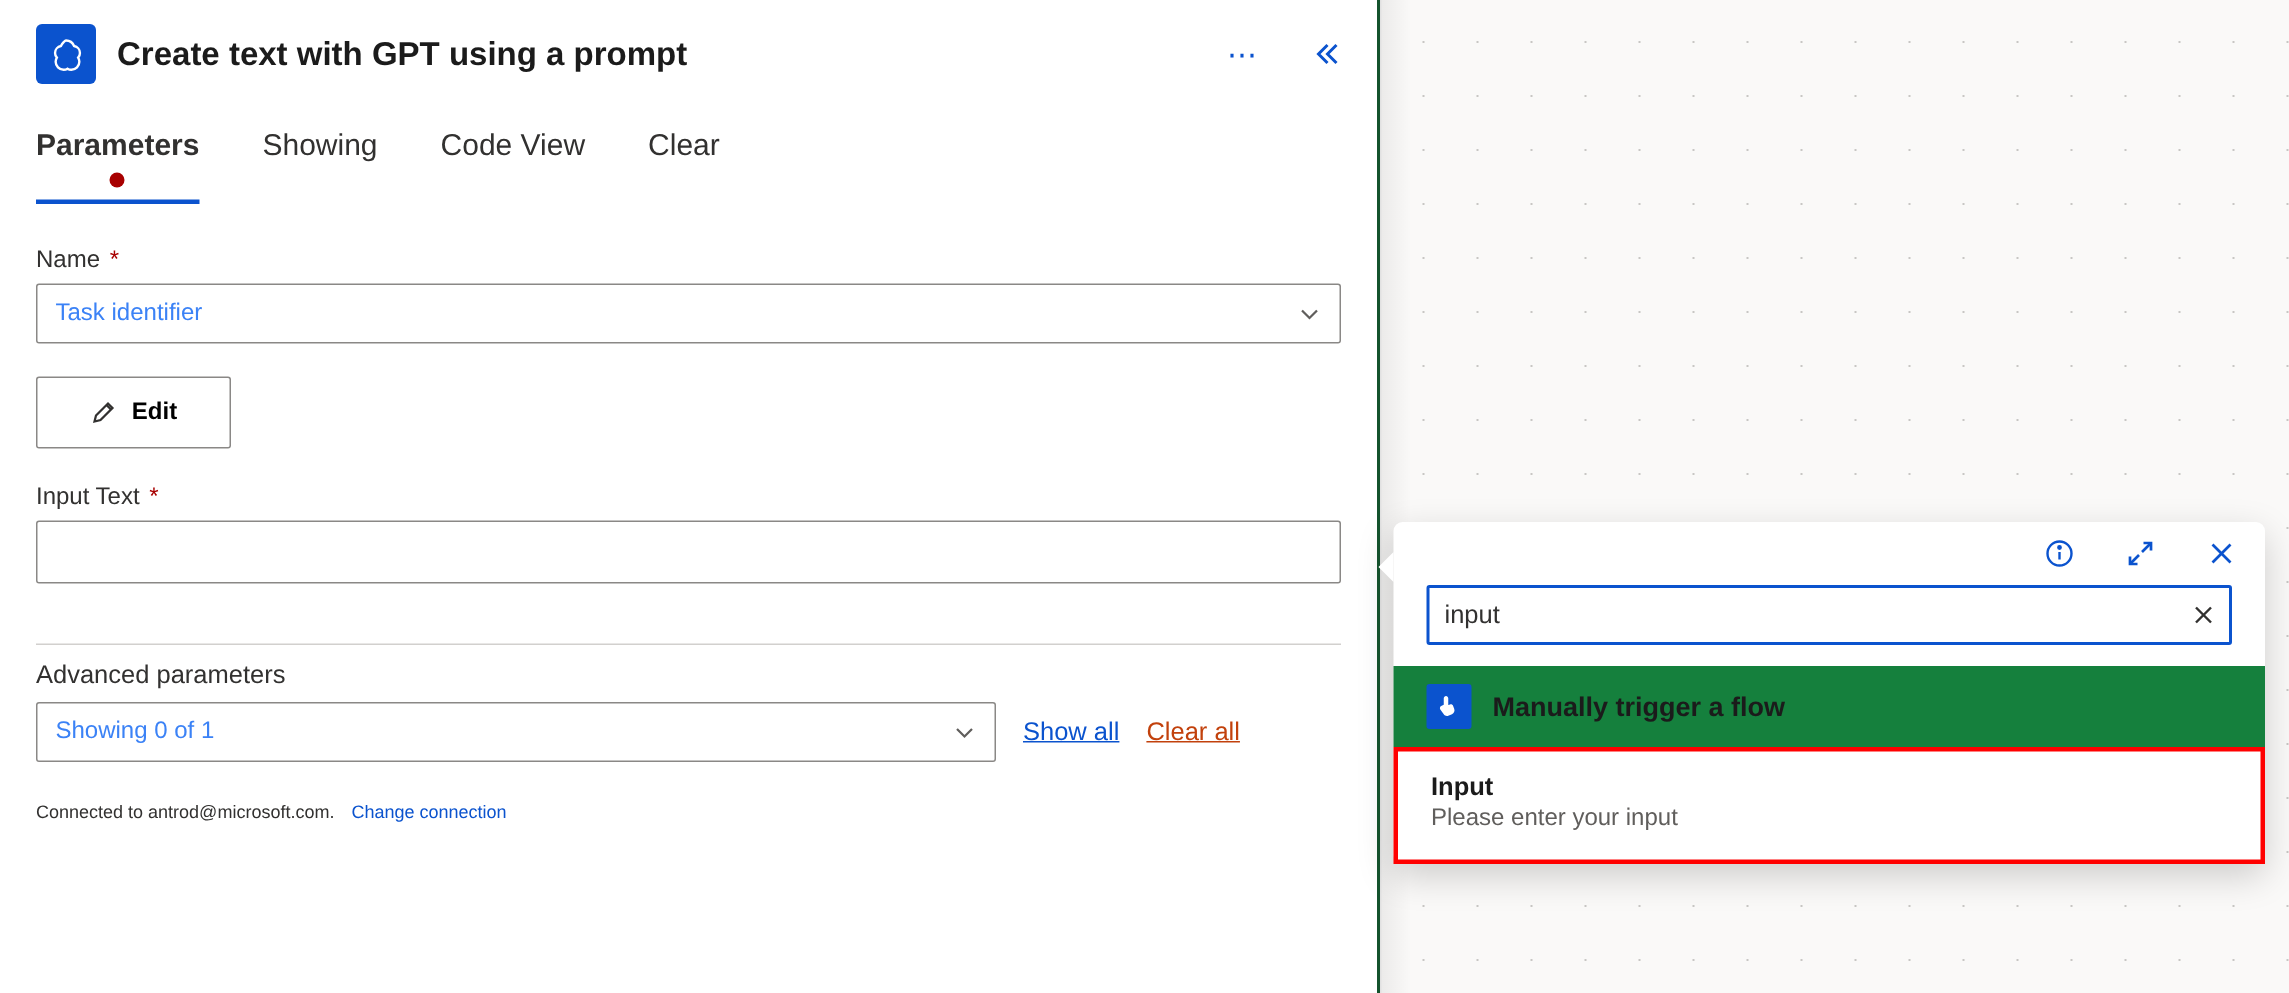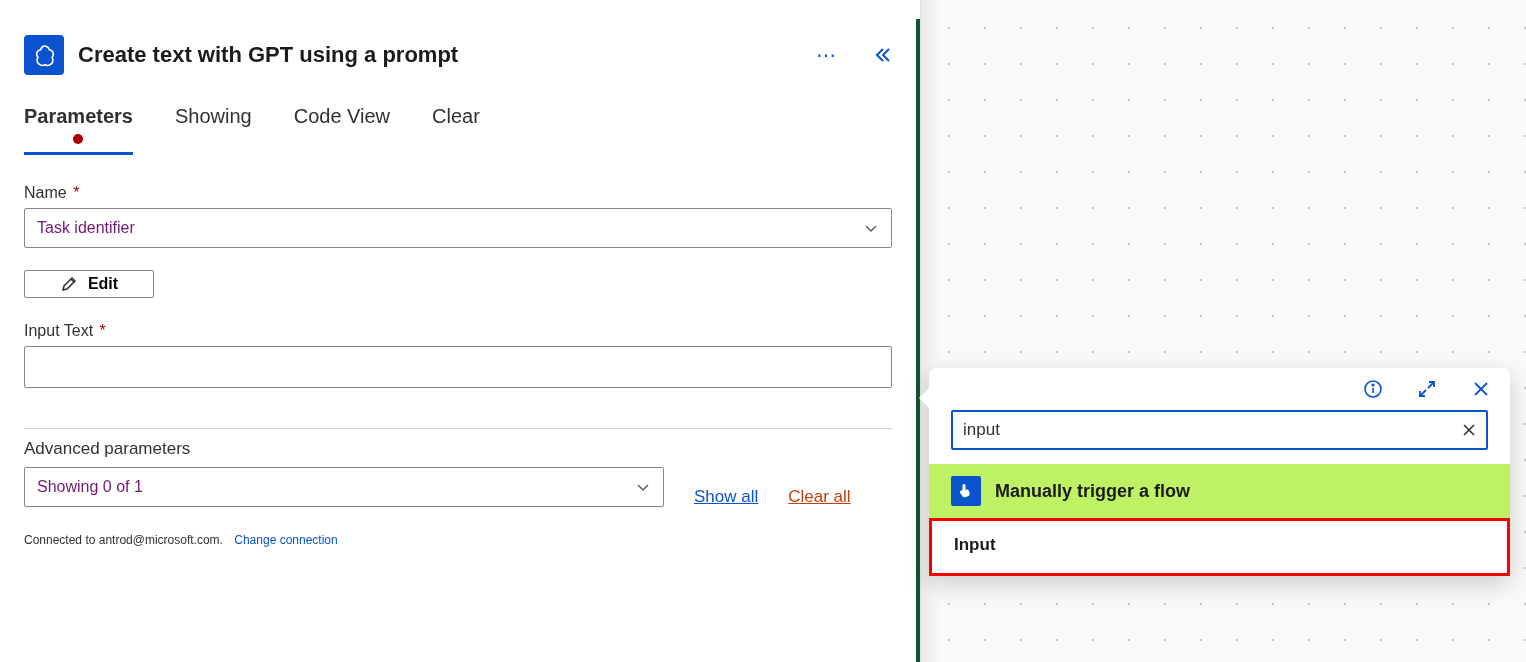--- a/index.html
+++ b/index.html
@@ -1,77 +1,77 @@
 <!DOCTYPE html>
 <html><head>
 <meta charset="utf-8">
 <style>
 * { box-sizing: border-box; margin: 0; padding: 0; font-family: "Segoe UI", -apple-system, sans-serif; }
 body { width: 1526px; height: 662px; background: #fff; display: flex; overflow: hidden; }
 
-.left-panel { width: 920px; padding: 16px 24px 20px 24px; position: relative; background:#fff; border-right: 4px solid #14532d; margin-top: 19px; }
+.left-panel { width: 920px; padding: 16px 24px 20px 24px; position: relative; background:#fff; border-right: 2px solid #14532d; }
 
 .header { display: flex; align-items: center; gap: 14px; margin-bottom: 30px; }
 .action-icon { width: 40px; height: 40px; background: #0b53ce; border-radius: 4px; display:flex; align-items:center; justify-content:center; color:#fff; }
 .action-title { font-size: 22px; font-weight: 600; color:#1b1b1b; flex:1; }
 .more-btn { color:#0b53ce; font-size:20px; letter-spacing:2px; cursor:pointer; }
 .collapse-btn { color:#0b53ce; margin-left: 20px; cursor:pointer; }
 
 .tabs { display:flex; gap: 42px; border-bottom: 1px solid transparent; margin-bottom: 28px; }
 .tab { font-size: 20px; color:#323130; padding-bottom: 8px; cursor:pointer; display:flex; align-items:center; gap:6px;flex-direction:column;}
 .tab.active { font-weight:600; border-bottom: 3px solid #0b53ce; }
 .indicator-dot { width:10px; height:10px; border-radius:50%; background:#a80000; display:inline-block; }
 
 .field-label { font-size:16px; color:#323130; margin-bottom:6px; }
 .field-label .req { color:#a80000; margin-left:2px; }
-.dropdown { width: 100%; height: 40px; border:1px solid #8a8886; border-radius:2px; display:flex; align-items:center; justify-content:space-between; padding: 0 12px; font-size:16px; color:#701a75; cursor:pointer; background:#fff; }
+.dropdown { width: 100%; height: 40px; border:1px solid #8a8886; border-radius:2px; display:flex; align-items:center; justify-content:space-between; padding: 0 12px; font-size:16px; color:#3b82f6; cursor:pointer; background:#fff; }
 .dropdown.small { width: 640px; }
 .chevron { color:#605e5c; }
 
-.edit-btn { margin-top: 22px; height: 28px; width: 130px; border:1px solid #8a8886; background:#fff; border-radius:2px; display:flex; align-items:center; justify-content:center; gap:10px; font-size:16px; font-weight:600; cursor:pointer; }
+.edit-btn { margin-top: 22px; height: 48px; width: 130px; border:1px solid #8a8886; background:#fff; border-radius:2px; display:flex; align-items:center; justify-content:center; gap:10px; font-size:16px; font-weight:600; cursor:pointer; }
 .pencil { color:#323130; }
 
 .input-text-label { margin-top: 24px; }
 .textbox { width: 100%; height: 42px; border:1px solid #8a8886; border-radius:2px; padding: 8px 10px; font-size:16px; }
 
 .divider { border-top:1px solid #d2d0ce; margin-top: 40px; margin-bottom: 10px; }
 
 .adv-label { font-size:17px; color:#323130; margin-bottom:8px; }
-.adv-row { display:flex; align-items:flex-end; gap: 30px; }
+.adv-row { display:flex; align-items:center; gap: 18px; }
 .show-all { color:#0b53ce; font-size:17px; cursor:pointer;text-decoration:underline; }
 .clear-all { color:#c2410c; font-size:17px; text-decoration: underline; cursor:pointer; }
 
 .connect-row { margin-top: 26px; font-size:12px; color:#323130; }
 .change-link { color:#0b53ce; margin-left: 8px; cursor:pointer; }
 
 
 .right-canvas { flex:1; position:relative; background:#faf9f8;
  background-image: radial-gradient(#c8c6c4 1px, transparent 1px);
  background-size: 36px 36px; background-position: 10px 10px;
  border-left: 1px solid #e1e1e1;
 }
 .right-canvas::before{
   content:''; position:absolute; left:0; top:0; bottom:0; width:20px;
   background: linear-gradient(90deg, rgba(0,0,0,0.06), transparent);
 }
 
-.popup { position:absolute; top: 368px; left: 8px; right: 16px; background:#fff; border-radius:6px; box-shadow: 0 8px 24px rgba(0,0,0,0.18); padding-bottom: 0; }
+.popup { position:absolute; top: 348px; left: 8px; right: 16px; background:#fff; border-radius:6px; box-shadow: 0 8px 24px rgba(0,0,0,0.18); padding-bottom: 0; }
 .popup::before{
   content:''; position:absolute; left:-10px; top:20px; width:0; height:0;
   border-top:10px solid transparent; border-bottom:10px solid transparent; border-right:10px solid #fff;
 }
 .popup-toolbar { display:flex; justify-content:flex-end; gap: 32px; padding: 10px 18px 6px 18px; align-items:center; }
 .tool-icn { width:22px; height:22px; color:#0b53ce; cursor:pointer; display:flex; align-items:center; justify-content:center;}
 .tool-icn.close { color:#0b53ce; font-size:20px; }
 
 .search-wrap { margin: 4px 22px 14px 22px; height: 40px; border:2px solid #0b53ce; border-radius:2px; display:flex; align-items:center; padding: 0 10px; }
 .search-wrap input { flex:1; border:none; outline:none; font-size:17px; color:#323130; }
 .clear-x { color:#323130; cursor:pointer; font-size:16px;}
 
-.group-row { display:flex; align-items:center; gap:14px; padding: 12px 22px; background:#bef264; }
+.group-row { display:flex; align-items:center; gap:14px; padding: 12px 22px; background:#15803d; }
 .group-icon { width:30px; height:30px; background:#0b53ce; color:#fff; display:flex; align-items:center; justify-content:center; border-radius:2px; }
 .group-title { font-size:18px; font-weight:600; color:#1b1b1b; }
 
 .result-row { padding: 14px 22px 18px 22px; border: 3px solid red; border-top-width:3px; cursor:pointer; }
 .result-title { font-size:17px; font-weight:700; color:#1b1b1b; }
 .result-desc { font-size:16px; color:#605e5c; margin-top:2px; }
 
 svg { display:block; }
 </style>
 </head>
@@ -200,15 +200,16 @@
     <div class="group-row">
       <span class="group-icon">
         <svg width="18" height="18" viewBox="0 0 18 18" fill="#fff">
             <path d="M7 2c.8 0 1.5.7 1.5 1.5V8l1.2-.4c.8-.3 1.7.1 2 .9l.8 2.2c.5 1.4-.2 2.9-1.5 3.5l-2.5 1c-1.1.4-2.4 0-3-1L3.2 11c-.5-.8-.2-1.9.6-2.3l1.7-.9V3.5C5.5 2.7 6.2 2 7 2z"></path>
           </svg>
       </span>
       <span class="group-title">Manually trigger a flow</span>
     </div>
     <div class="result-row">
       <div class="result-title">Input</div>
+      <div class="result-desc">Please enter your input</div>
     </div>
   </div>
 </div>
 
 </body></html>

